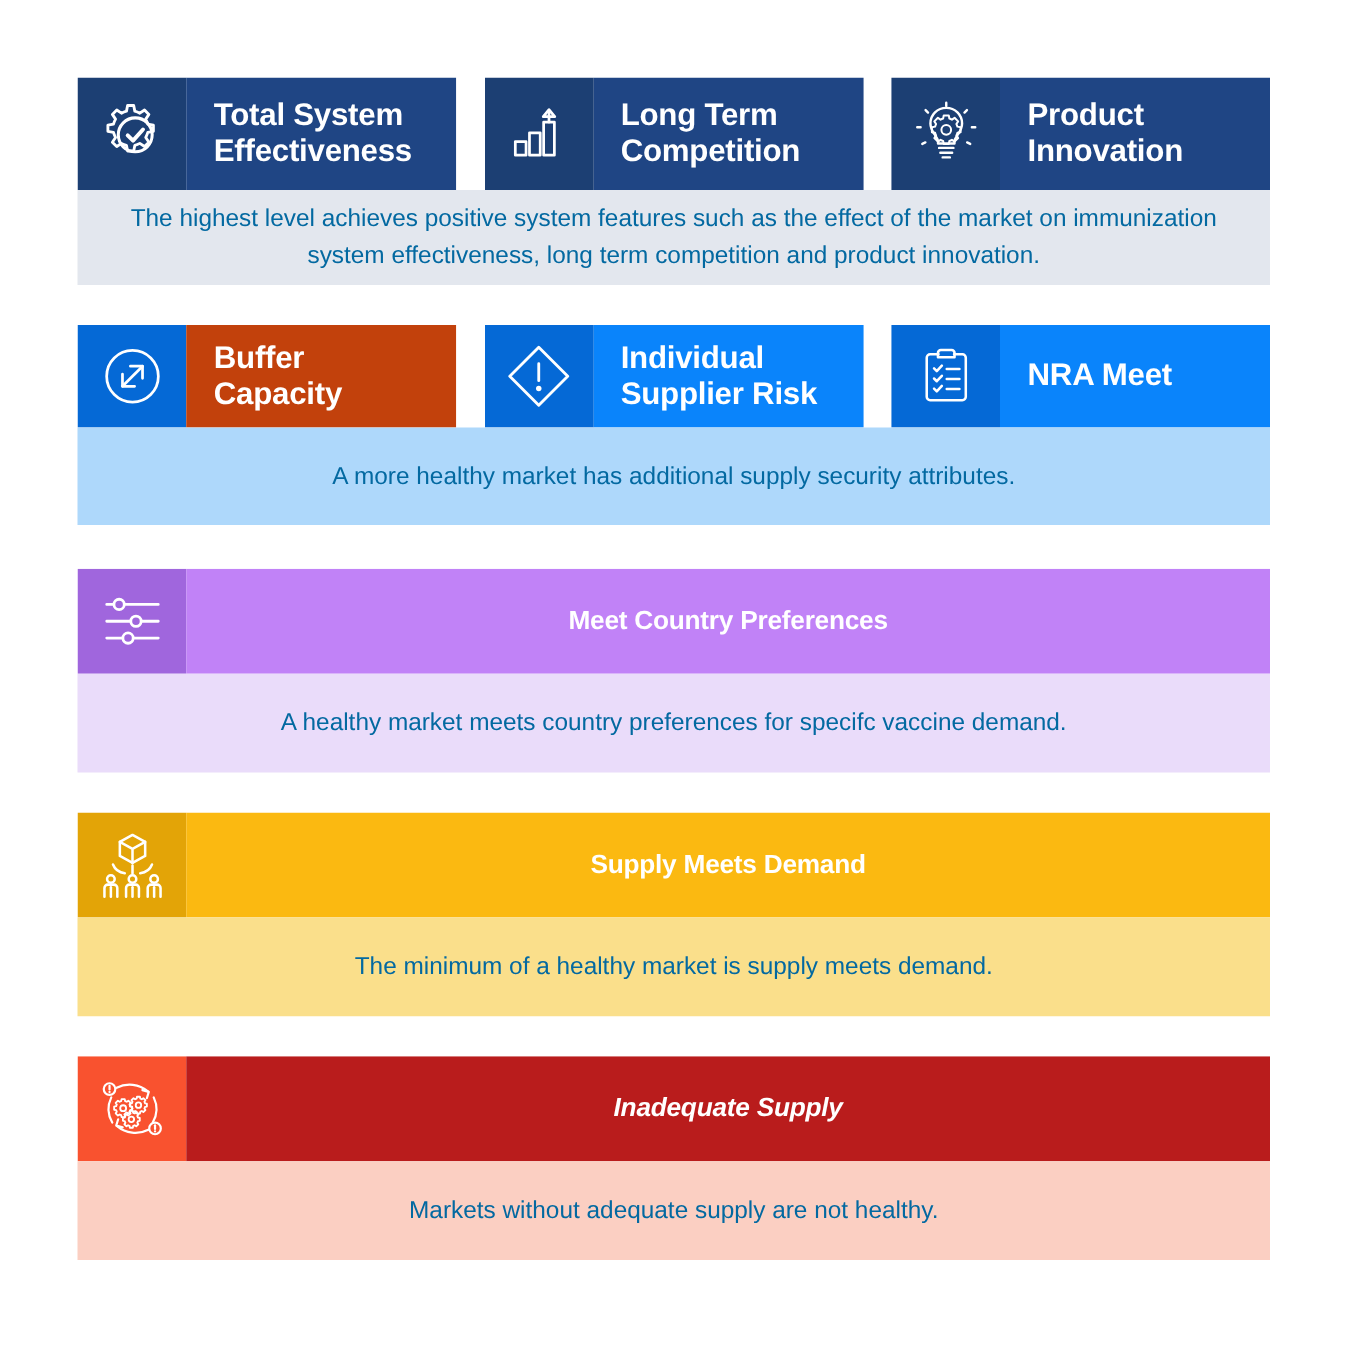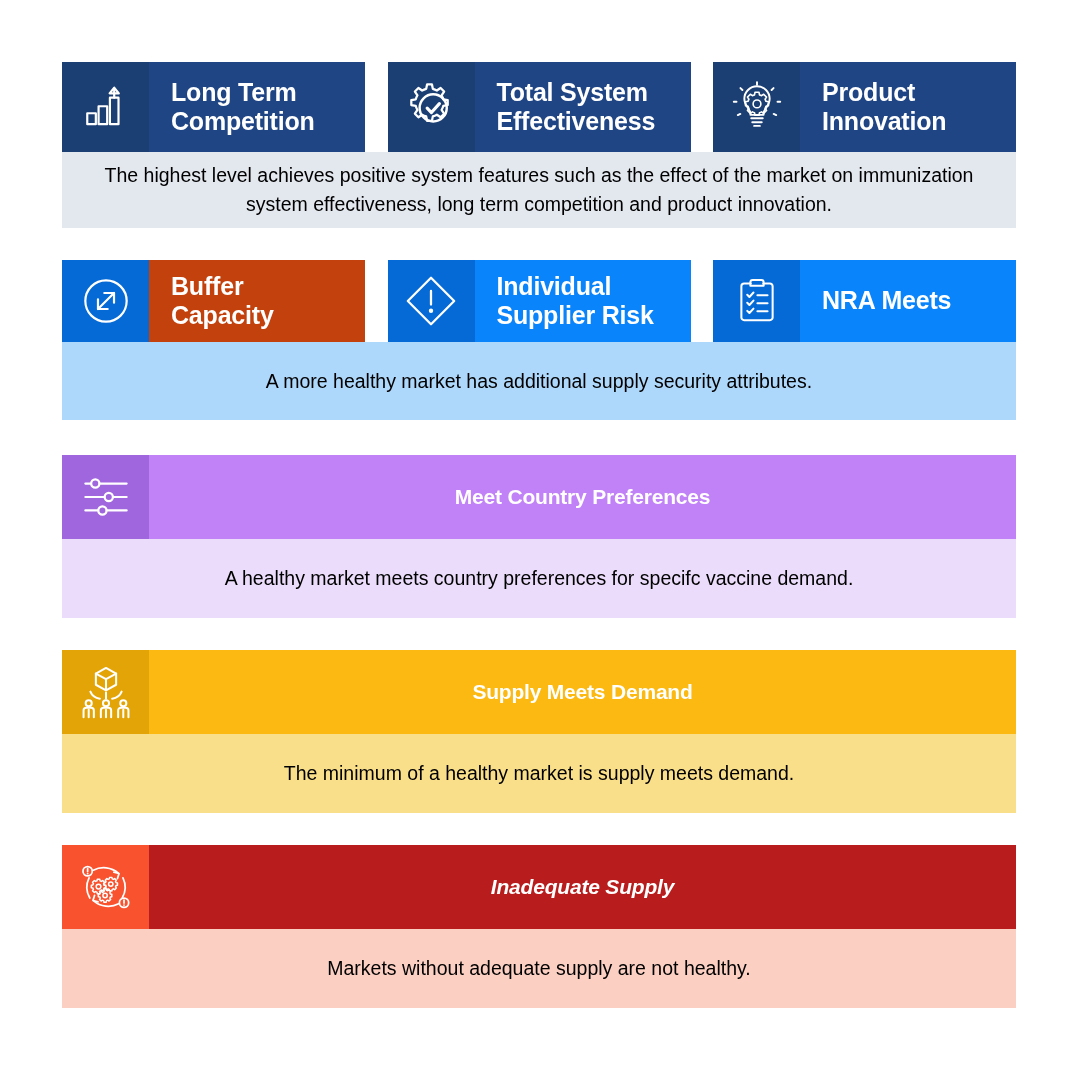--- a/index.html
+++ b/index.html
@@ -71,21 +71,21 @@
   }
 
   
   .desc {
     width: 100%;
     box-sizing: border-box;
     display: flex;
     align-items: center;
     justify-content: center;
     text-align: center;
-    color: #000000;
+    color: #0369a1;
     font-size: 19.5px;
     line-height: 1.48;
     padding: 0 40px;
   }
 
   
   #level-1 { top: 62px; }
   #level-1 .cards, #level-1 .card { height: 90px; }
   #level-1 .desc { height: 76px; }
 
@@ -104,41 +104,41 @@
   #level-5 { top: 845px; }
   #level-5 .cards, #level-5 .card { height: 84px; }
   #level-5 .desc { height: 79px; }
 </style>
 </head>
 <body>
 
 <div id="infographic">
     <div class="level" id="level-1">
       <div class="cards">
+        <div class="card multi">
+          <div class="icon-pane" style="background: rgb(28, 63, 115);">
+    <svg width="56" height="56" viewBox="0 0 64 64" fill="none" stroke="#fff" stroke-width="2.6" stroke-linecap="round" stroke-linejoin="round">
+      <path d="M27.5 6.2h5.6l1.0 5.1a21 21 0 0 1 4.6 1.9l4.3-2.9 4.0 4.0-2.9 4.3a21 21 0 0 1 1.9 4.6l5.1 1.0v5.6l-5.1 1.0a21 21 0 0 1-1.9 4.6l2.9 4.3-4.0 4.0-4.3-2.9a21 21 0 0 1-4.6 1.9l-1.0 5.1h-5.6l-1.0-5.1a21 21 0 0 1-4.6-1.9l-4.3 2.9-4.0-4.0 2.9-4.3a21 21 0 0 1-1.9-4.6l-5.1-1.0v-5.6l5.1-1.0a21 21 0 0 1 1.9-4.6l-2.9-4.3 4.0-4.0 4.3 2.9a21 21 0 0 1 4.6-1.9z"></path>
+      <circle cx="34.5" cy="33" r="15.5" stroke-width="2.8"></circle>
+      <path d="M27.6 33.4l4.9 4.9 9.1-10.2" stroke-width="3.6"></path>
+    </svg>
+          </div>
+          <div class="title-pane left" style="background: rgb(31, 69, 132);">Total System<br>Effectiveness</div>
+        </div>
         <div class="card multi">
           <div class="icon-pane" style="background: rgb(28, 63, 115);">
     <svg width="50" height="52" viewBox="0 0 64 64" fill="none" stroke="#fff" stroke-width="2.8" stroke-linecap="round" stroke-linejoin="round">
       <rect x="8" y="40" width="11" height="14"></rect>
       <rect x="22.5" y="31" width="11" height="23"></rect>
       <rect x="37" y="20" width="11" height="34"></rect>
       <path d="M42.5 20V10.5"></path>
       <path d="M36.6 14.5l5.9-7.2 5.9 7.2z"></path>
     </svg>
           </div>
           <div class="title-pane left" style="background: rgb(31, 69, 132);">Long Term<br>Competition</div>
-        </div>
-        <div class="card multi">
-          <div class="icon-pane" style="background: rgb(28, 63, 115);">
-    <svg width="56" height="56" viewBox="0 0 64 64" fill="none" stroke="#fff" stroke-width="2.6" stroke-linecap="round" stroke-linejoin="round">
-      <path d="M27.5 6.2h5.6l1.0 5.1a21 21 0 0 1 4.6 1.9l4.3-2.9 4.0 4.0-2.9 4.3a21 21 0 0 1 1.9 4.6l5.1 1.0v5.6l-5.1 1.0a21 21 0 0 1-1.9 4.6l2.9 4.3-4.0 4.0-4.3-2.9a21 21 0 0 1-4.6 1.9l-1.0 5.1h-5.6l-1.0-5.1a21 21 0 0 1-4.6-1.9l-4.3 2.9-4.0-4.0 2.9-4.3a21 21 0 0 1-1.9-4.6l-5.1-1.0v-5.6l5.1-1.0a21 21 0 0 1 1.9-4.6l-2.9-4.3 4.0-4.0 4.3 2.9a21 21 0 0 1 4.6-1.9z"></path>
-      <circle cx="34.5" cy="33" r="15.5" stroke-width="2.8"></circle>
-      <path d="M27.6 33.4l4.9 4.9 9.1-10.2" stroke-width="3.6"></path>
-    </svg>
-          </div>
-          <div class="title-pane left" style="background: rgb(31, 69, 132);">Total System<br>Effectiveness</div>
         </div>
         <div class="card multi">
           <div class="icon-pane" style="background: rgb(28, 63, 115);">
     <svg width="54" height="54" viewBox="0 0 64 64" fill="none" stroke="#fff" stroke-width="2.3" stroke-linecap="round" stroke-linejoin="round">
       <path d="M32 7.5c8.4 0 15 6.6 15 14.8 0 5.3-2.6 8.6-4.6 11.3-1.6 2.2-2.6 3.6-2.6 6.1v1.6H24.2v-1.6c0-2.5-1-3.9-2.6-6.1-2-2.7-4.6-6-4.6-11.3C17 14.1 23.6 7.5 32 7.5z"></path>
       <path d="M25.2 45.4h13.6M26.4 50h11.2M28.6 54.4h6.8"></path>
       <g stroke-width="1.9">
         <path d="M29.6 14.6h4.8l.55 3.0a10 10 0 0 1 2.45 1.0l2.5-1.7 3.4 3.4-1.7 2.5a10 10 0 0 1 1.0 2.45l3.0.55v4.8l-3.0.55a10 10 0 0 1-1.0 2.45l1.7 2.5-3.4 3.4-2.5-1.7a10 10 0 0 1-2.45 1.0l-.55 3.0h-4.8l-.55-3.0a10 10 0 0 1-2.45-1.0l-2.5 1.7-3.4-3.4 1.7-2.5a10 10 0 0 1-1.0-2.45l-3.0-.55v-4.8l3.0-.55a10 10 0 0 1 1.0-2.45l-1.7-2.5 3.4-3.4 2.5 1.7a10 10 0 0 1 2.45-1.0z"></path>
         <circle cx="32" cy="28.3" r="4.6"></circle>
       </g>
@@ -177,21 +177,21 @@
           <div class="icon-pane" style="background: rgb(5, 105, 214);">
     <svg width="50" height="56" viewBox="0 0 64 64" fill="none" stroke="#fff" stroke-width="2.6" stroke-linecap="round" stroke-linejoin="round">
       <path d="M24 9.5h-8.5A3.5 3.5 0 0 0 12 13v40a3.5 3.5 0 0 0 3.5 3.5h33A3.5 3.5 0 0 0 52 53V13a3.5 3.5 0 0 0-3.5-3.5H40"></path>
       <path d="M26.5 5.2h11a3 3 0 0 1 3 3v4.4h-17V8.2a3 3 0 0 1 3-3z"></path>
       <path d="M19.5 24.0l2.8 2.8 5.2-5.6"></path>
       <path d="M19.5 34.3l2.8 2.8 5.2-5.6"></path>
       <path d="M19.5 44.6l2.8 2.8 5.2-5.6"></path>
       <path d="M32.5 24.5h13M32.5 34.8h13M32.5 45.1h13"></path>
     </svg>
           </div>
-          <div class="title-pane left" style="background: rgb(10, 132, 251);">NRA Meets</div>
+          <div class="title-pane left" style="background: rgb(10, 132, 251);">NRA Meet</div>
         </div>
       </div>
       <div class="desc" style="background: rgb(174, 216, 251);">A more healthy market has additional supply security attributes.</div>
     </div>
     <div class="level" id="level-3">
       <div class="cards">
         <div class="card full">
           <div class="icon-pane" style="background: rgb(160, 102, 221);">
     <svg width="52" height="46" viewBox="0 0 64 58" fill="none" stroke="#fff" stroke-width="2.8" stroke-linecap="round" stroke-linejoin="round">
       <path d="M6 12h7M24 12h34"></path>

